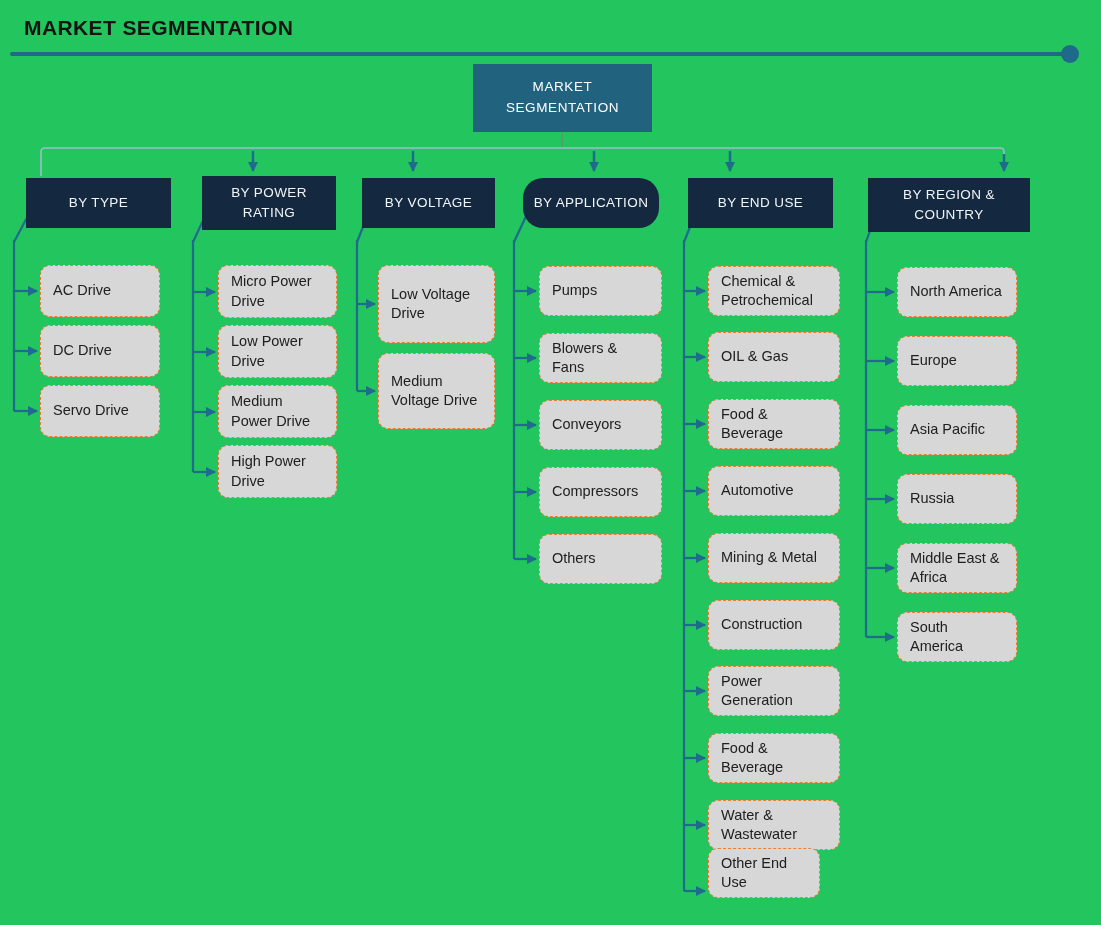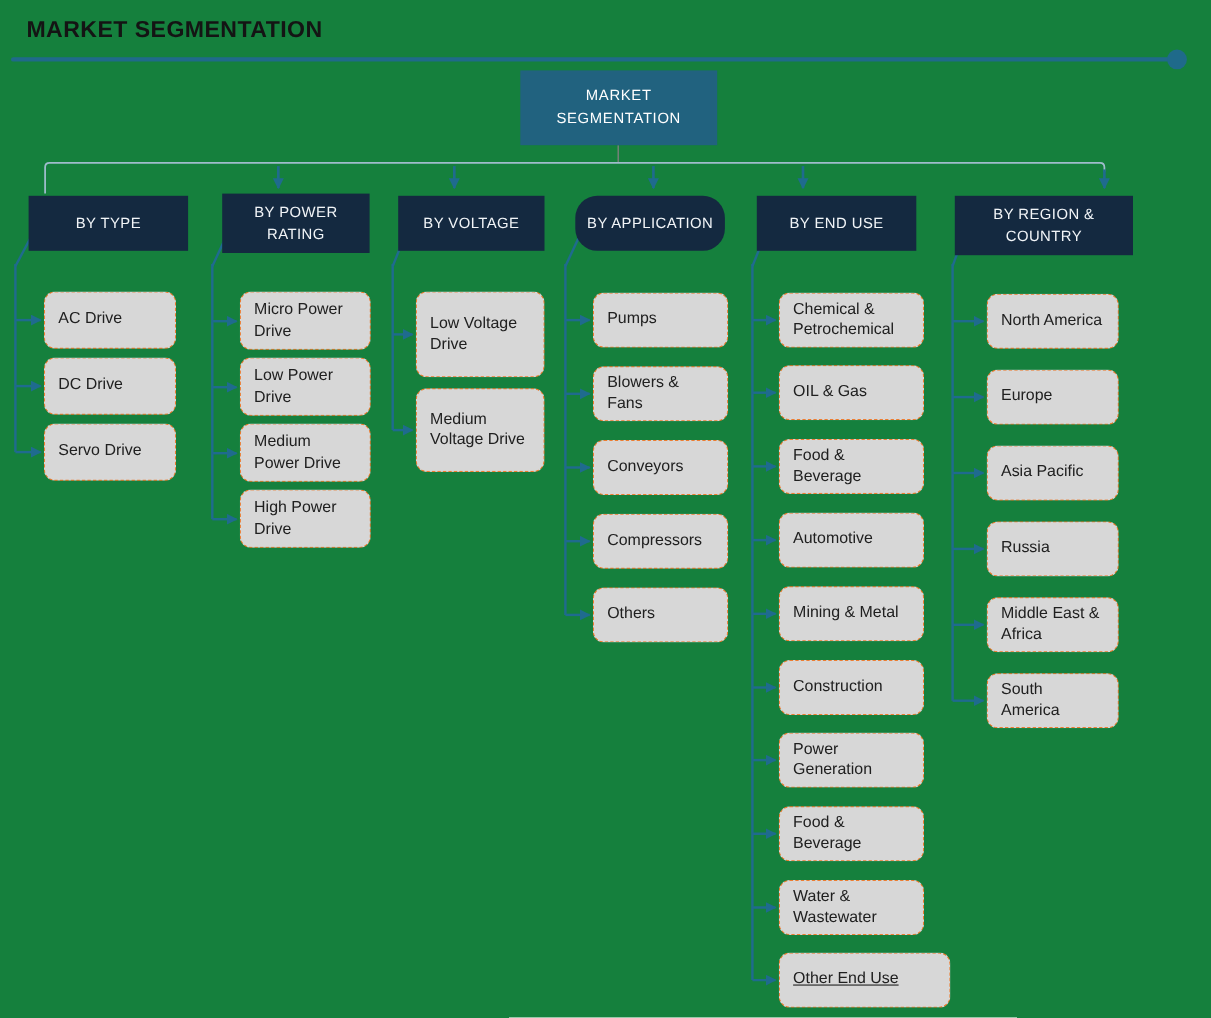--- a/index.html
+++ b/index.html
@@ -1,17 +1,17 @@
 <!DOCTYPE html>
 <html><head>
 <meta charset="utf-8">
 <style>
   html,body{margin:0;padding:0;background:#ffffff;}
   .canvas{
-    position:relative;width:1101px;height:925px;background:#15803d;
+    position:relative;width:1101px;height:925px;background:#22c55e;
     font-family:"Liberation Sans", sans-serif;overflow:hidden;
   }
   .page-title{
     position:absolute;left:24px;top:16px;margin:0;
     font-size:21px;font-weight:600;letter-spacing:.4px;color:#141414;
   }
   .title-rule{
     position:absolute;left:10px;top:52px;width:1061px;height:4px;
     background:#1F6A8A;border-radius:2px;
   }
@@ -143,21 +143,21 @@
 
   <div class="seg-item" style="left:708px;top:266px;width:132px;height:50px;">Chemical &amp; Petrochemical</div>
   <div class="seg-item" style="left:708px;top:332px;width:132px;height:50px;">OIL &amp; Gas</div>
   <div class="seg-item" style="left:708px;top:399px;width:132px;height:50px;">Food &amp; Beverage</div>
   <div class="seg-item" style="left:708px;top:466px;width:132px;height:50px;">Automotive</div>
   <div class="seg-item" style="left:708px;top:533px;width:132px;height:50px;">Mining &amp; Metal</div>
   <div class="seg-item" style="left:708px;top:600px;width:132px;height:50px;">Construction</div>
   <div class="seg-item" style="left:708px;top:666px;width:132px;height:50px;">Power Generation</div>
   <div class="seg-item" style="left:708px;top:733px;width:132px;height:50px;">Food &amp; Beverage</div>
   <div class="seg-item" style="left:708px;top:800px;width:132px;height:50px;">Water &amp; Wastewater</div>
-  <div class="seg-item" style="left:708px;top:866px;width:156px;height:50px;text-decoration:underline;">Other End Use</div>
+  <div class="seg-item" style="left:708px;top:848px;width:112px;height:50px;">Other End Use</div>
 
   <div class="seg-item" style="left:897px;top:267px;width:120px;height:50px;">North America</div>
   <div class="seg-item" style="left:897px;top:336px;width:120px;height:50px;">Europe</div>
   <div class="seg-item" style="left:897px;top:405px;width:120px;height:50px;">Asia Pacific</div>
   <div class="seg-item" style="left:897px;top:474px;width:120px;height:50px;">Russia</div>
   <div class="seg-item" style="left:897px;top:543px;width:120px;height:50px;">Middle East &amp; Africa</div>
   <div class="seg-item" style="left:897px;top:612px;width:120px;height:50px;">South America</div>
 
 </div>
 

